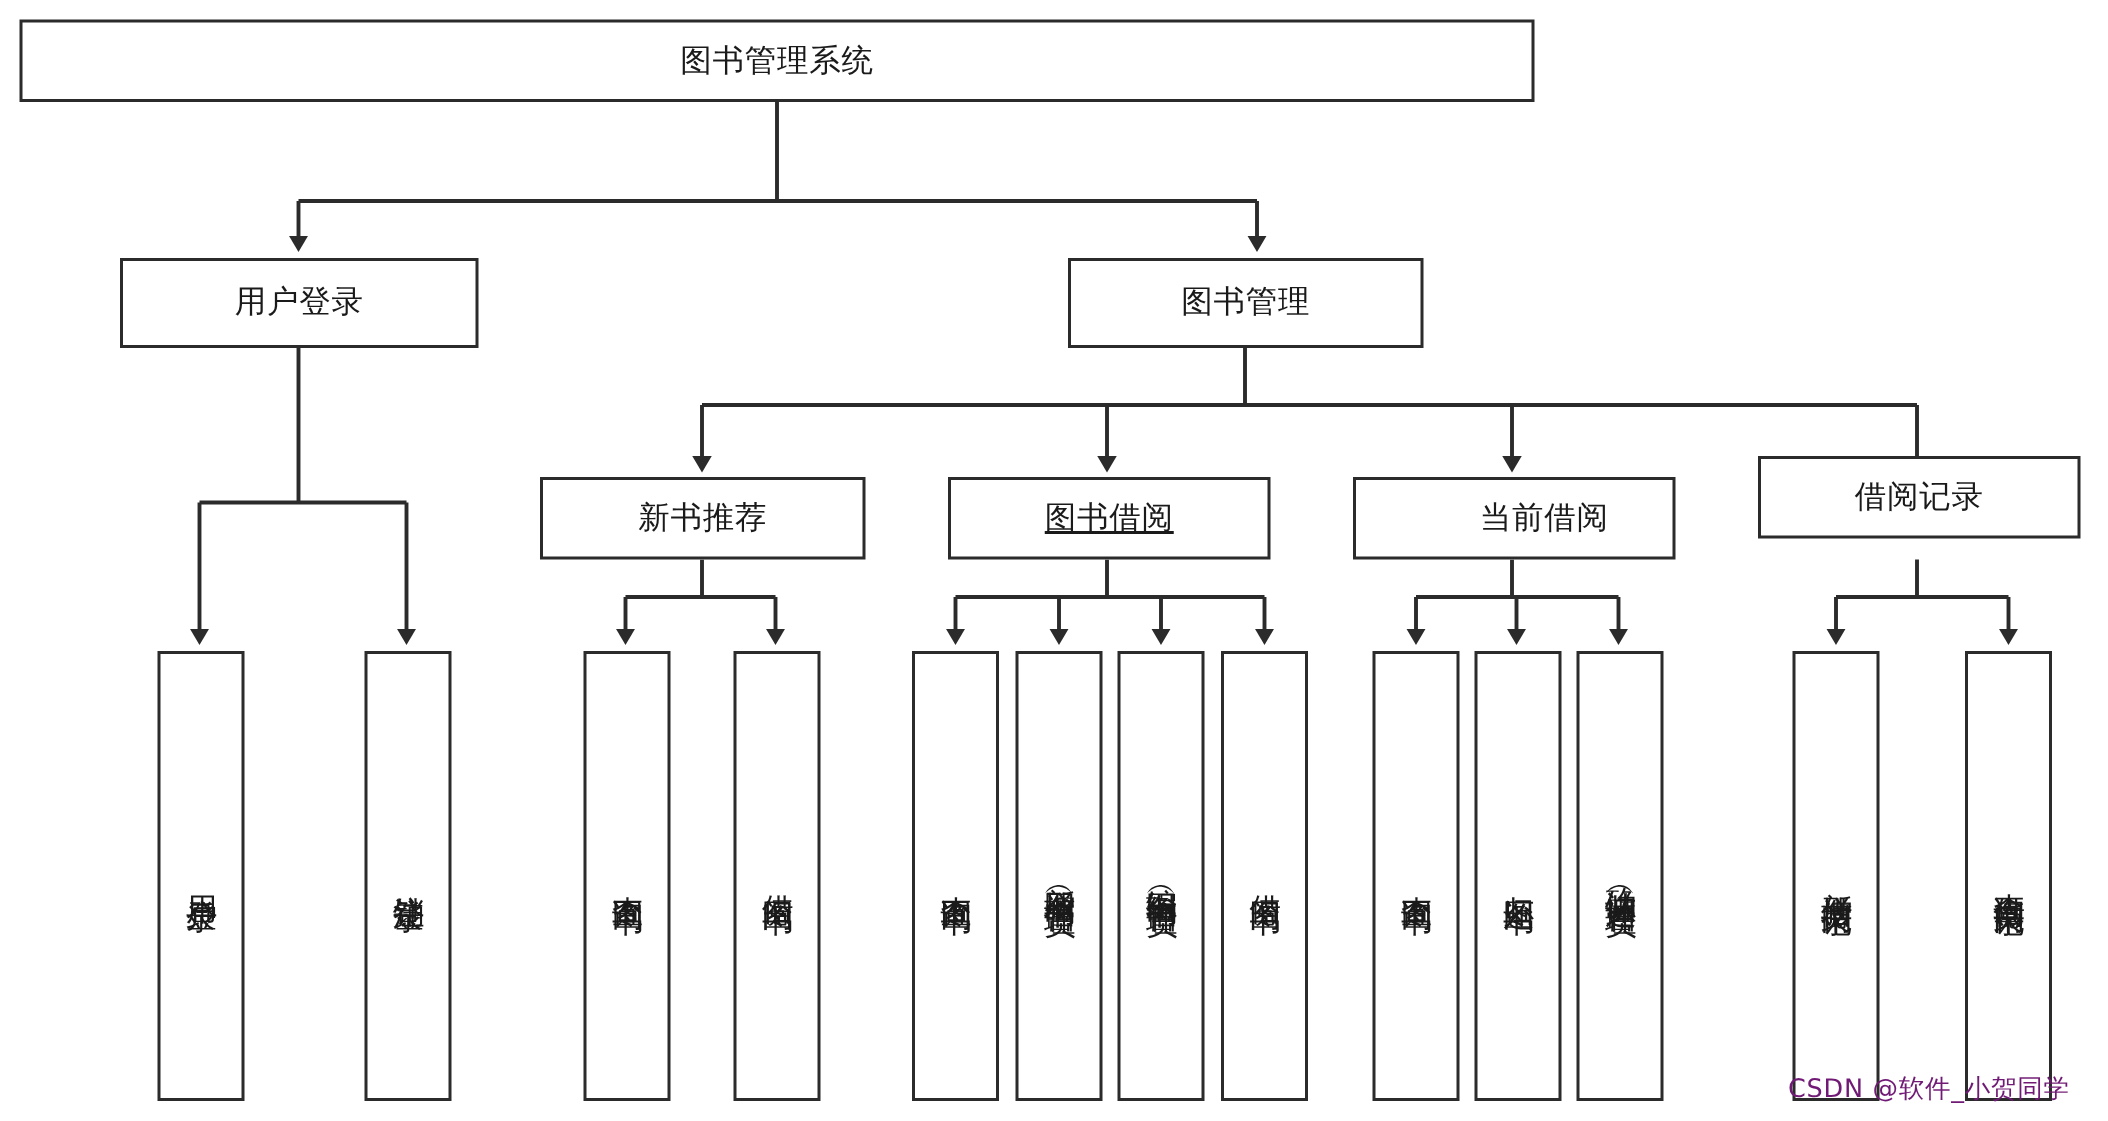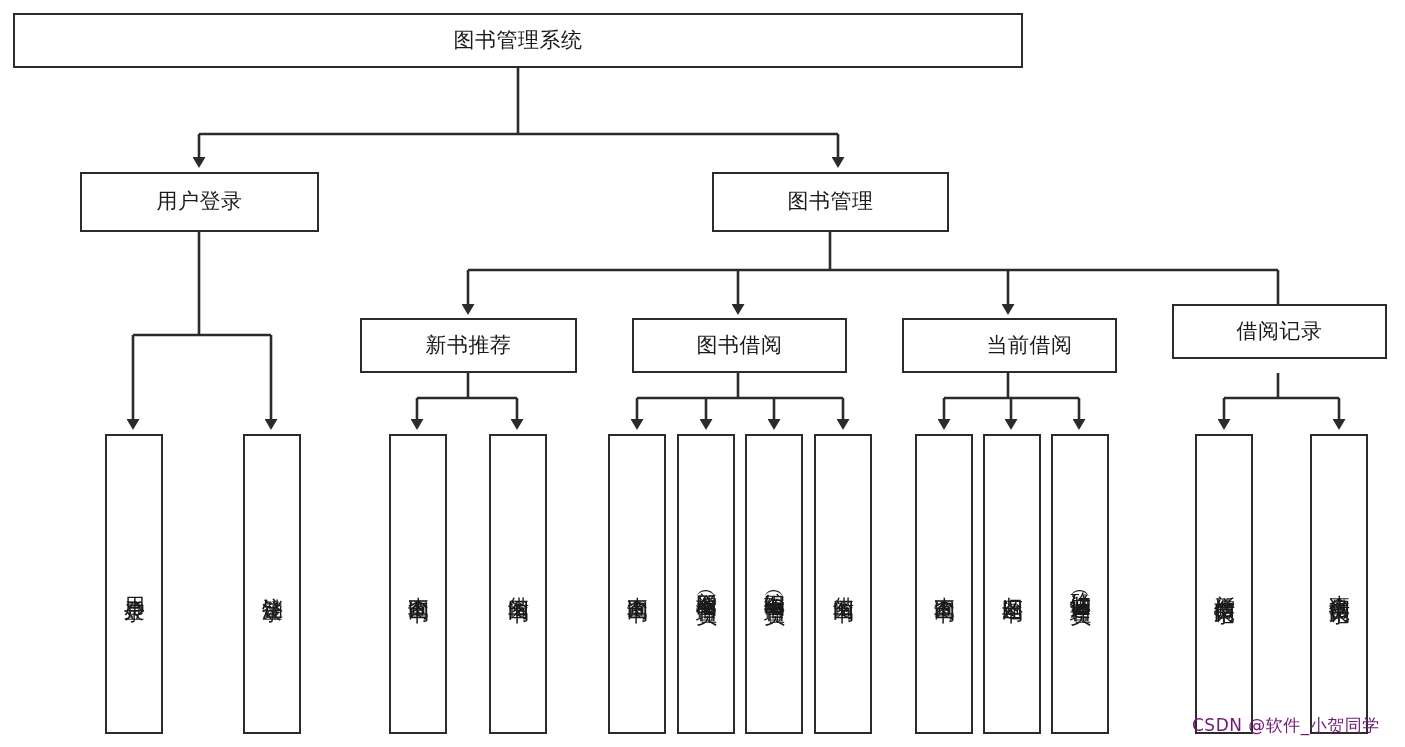--- a/index.html
+++ b/index.html
@@ -122,21 +122,21 @@
   <div class="node node-h" style="left:80px; top:172px; width:239px; height:60px;">
     <span>用户登录</span>
   </div>
   <div class="node node-h" style="left:360px; top:318px; width:217px; height:55px;">
     <span>新书推荐</span>
   </div>
 
   <div class="node node-h" style="left:712px; top:172px; width:237px; height:60px;">
     <span>图书管理</span>
   </div>
-  <div class="node node-h" style="left:632px; top:318px; width:215px; height:55px;">
+  <div class="node node-h" style="left:632px; top:318px; width:215px; height:55px;text-decoration:underline;">
     <span>图书借阅</span>
   </div>
   <div class="node node-h" style="left:902px; top:318px; width:215px; height:55px;padding-left:40px;">
     <span>当前借阅</span>
   </div>
   <div class="node node-h" style="left:1172px; top:304px; width:215px; height:55px;">
     <span>借阅记录</span>
   </div>
 
   <div class="node node-v" style="left:105px; top:434px; width:58px; height:300px;">

